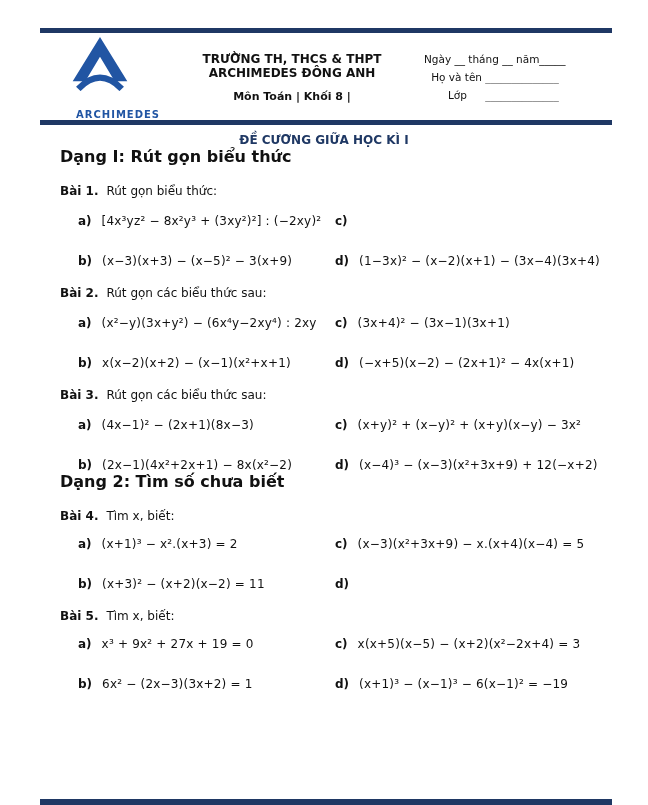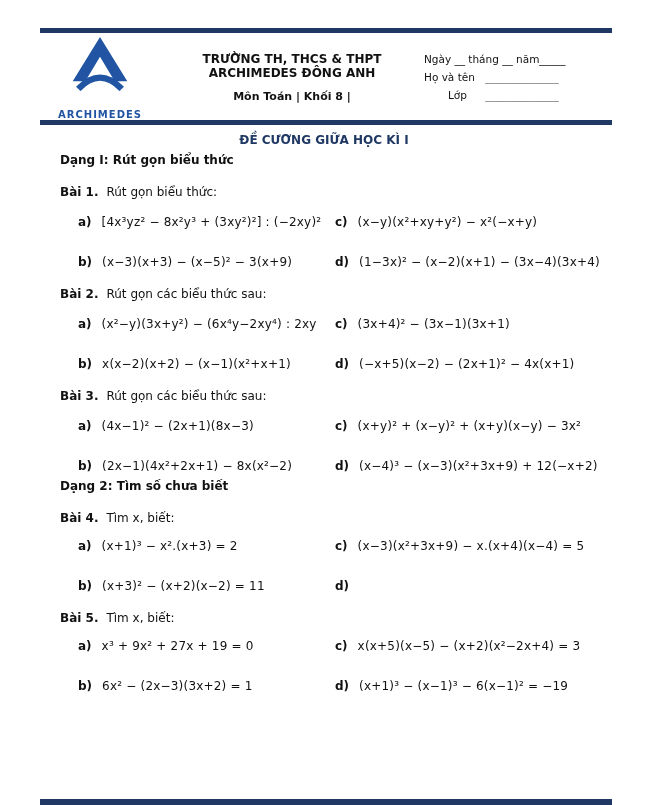--- a/index.html
+++ b/index.html
@@ -38,44 +38,45 @@
     height: 78px;
   }
   .logo-block { width: 120px; text-align: center; }
   .logo-mark { display: block; margin: 0 auto; }
   .logo-text {
     color: #2155A3;
     font-weight: bold;
     font-size: 10px;
     letter-spacing: 1px;
     margin-top: 18px;
+    text-align: right;
   }
   .h-center { flex: 1; text-align: center; font-weight: bold; padding: 0 6px; }
   .h-school  { font-size: 12px; }
   .h-sheet   { font-size: 11px; margin-top: 11px; }
   .h-subject { font-size: 11px; margin-top: 10px; }
   .h-right { width: 188px; font-size: 10.5px; }
   .h-row { margin: 6px 0; white-space: nowrap; }
   .h-row .lbl { display: inline-block; }
-  .h-row.r2 .lbl { min-width: 58px; }
+  .h-row.r2 .lbl { min-width: 58px; text-align: right; }
   .h-row.r3 .lbl { min-width: 58px; padding-left: 24px; }
   .blank-line { color: #7a7a7a; }
   
   .doc-title {
     text-align: center;
     color: #1F3864;
     font-weight: bold;
     font-size: 12px;
     margin-top: 8px;
   }
   
   .sec-head {
     font-weight: bold;
-    font-size: 12px;
-    margin: 6px 36px 0 60px;
+    font-size: 16px;
+    margin: 0 36px 0 60px;
   }
   .ex-head {
     font-size: 12px;
     margin: 18px 36px 0 60px;
   }
   .ex-head .ex-label { font-weight: bold; margin-right: 8px; }
   .ex-grid {
     display: grid;
     grid-template-columns: 295px 1fr;
     row-gap: 26px;
@@ -128,21 +129,20 @@
   <div class="ex-head">
     <span class="ex-label">Bài 1.</span><span>Rút gọn biểu thức:</span>
   </div>
   <div class="ex-grid">
     <div class="ex-item col-left">
       <span class="ikey">a)</span>
       <span class="iexpr">[4x³yz² − 8x²y³ + (3xy²)²] : (−2xy)²</span>
     </div>
     <div class="ex-item">
       <span class="ikey">c)</span>
-      <span class="iexpr">(x−y)(x²+xy+y²) − x²(−x+y)</span>
     </div>
     <div class="ex-item col-left">
       <span class="ikey">b)</span>
       <span class="iexpr">(x−3)(x+3) − (x−5)² − 3(x+9)</span>
     </div>
     <div class="ex-item">
       <span class="ikey">d)</span>
       <span class="iexpr">(1−3x)² − (x−2)(x+1) − (3x−4)(3x+4)</span>
     </div>
   </div>

